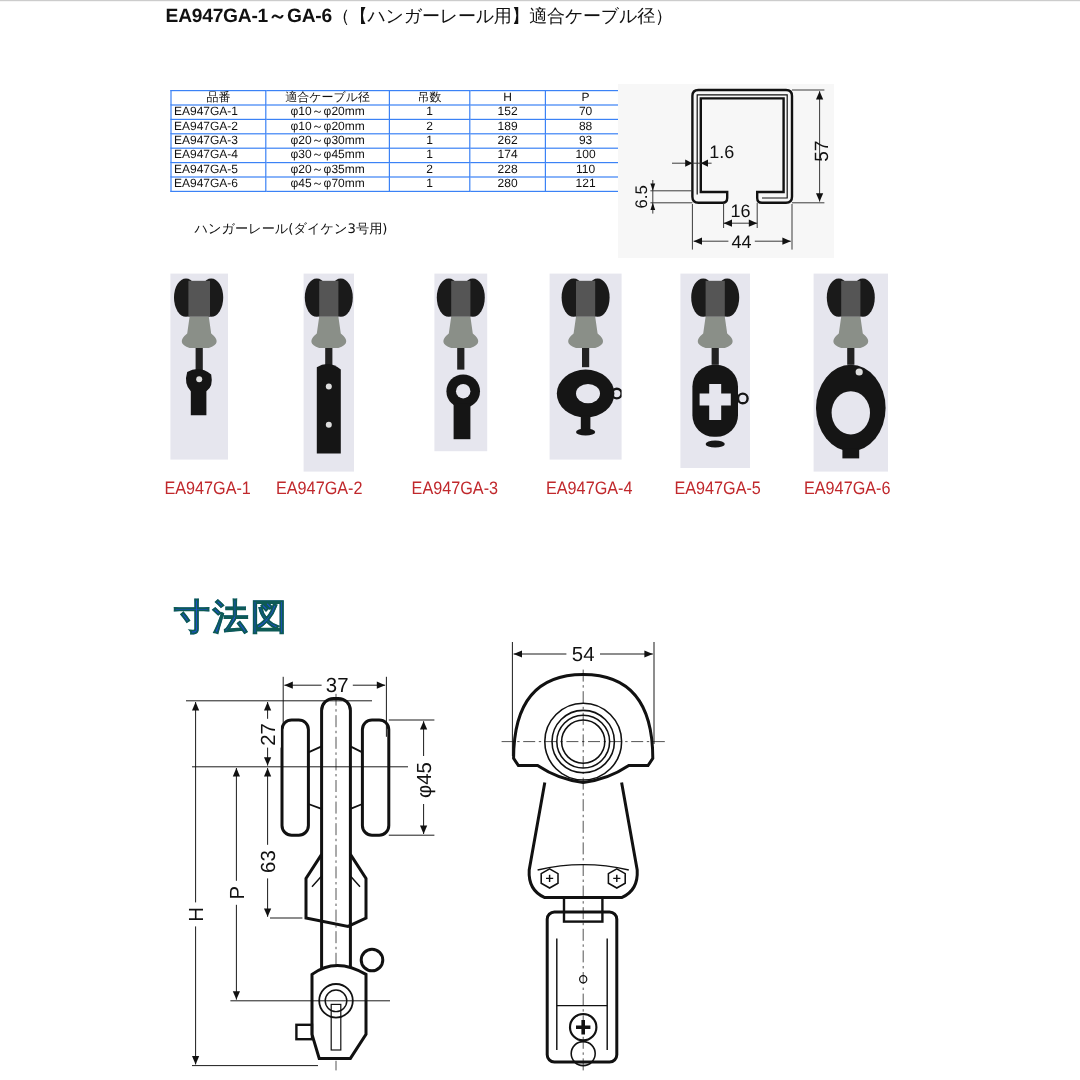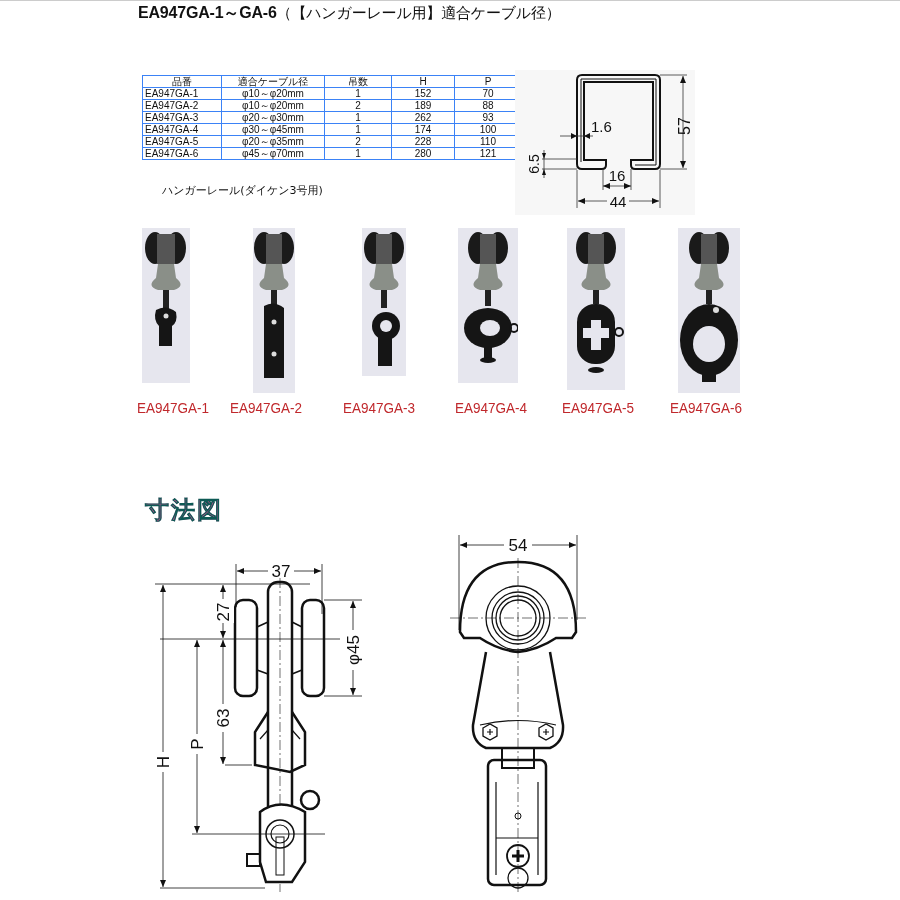--- a/index.html
+++ b/index.html
@@ -16,23 +16,23 @@
   .col0 { width: 74px; } .col1 { width: 98px; } .col2 { width: 62px; } .col3 { width: 58px; } .col4 { width: 62px; }
 
   .railnote { position: absolute; left: 142px; top: 183px; font-size: 11px; white-space: nowrap; margin-left: 20px; }
 
   .rail { position: absolute; left: 515px; top: 70px; width: 180px; height: 145px; }
 
   .photo { position: absolute; top: 228px; background: #e6e6ee; }
   .photo svg { display: block; }
   .plabel { position: absolute; top: 399px; color: #c0282c; font-family: "Liberation Sans", sans-serif; font-size: 15px; white-space: nowrap; transform: scaleX(0.9); transform-origin: left; }
 
-  .dimhead { position: absolute; left: 145px; top: 494px; font-size: 24px; font-weight: bold; color: #ec4899; letter-spacing: 2px; -webkit-text-stroke: 0.5px #0d5a55; }
+  .dimhead { position: absolute; left: 145px; top: 494px; font-size: 30px; font-weight: bold; color: #1d4ed8; letter-spacing: 2px; -webkit-text-stroke: 0.5px #0d5a55; }
   .side { position: absolute; left: 140px; top: 552px; width: 250px; height: 380px; }
-  .front { position: absolute; left: 438px; top: 520px; width: 180px; height: 380px; }
+  .front { position: absolute; left: 406px; top: 520px; width: 180px; height: 380px; }
   svg text { font-family: "Liberation Sans", sans-serif; }
 </style>
 </head>
 <body>
 
 <div class="topline"></div>
 
 <div class="title"><b>EA947GA-1～GA-6</b><span>（【ハンガーレール用】適合ケーブル径）</span></div>
 
 <table class="spec">

